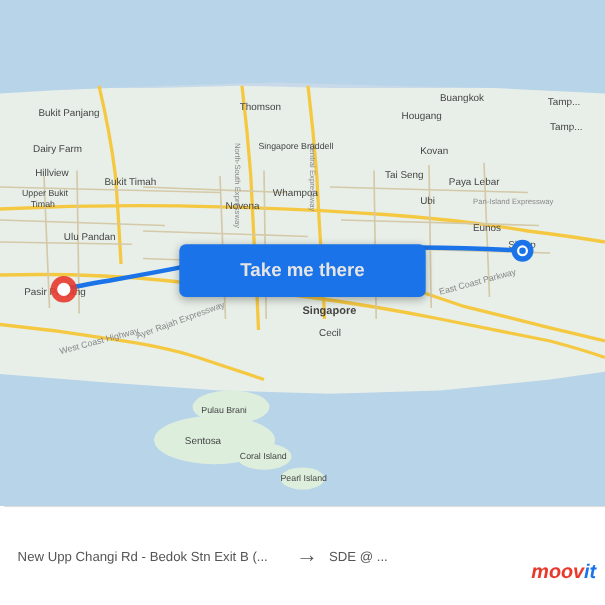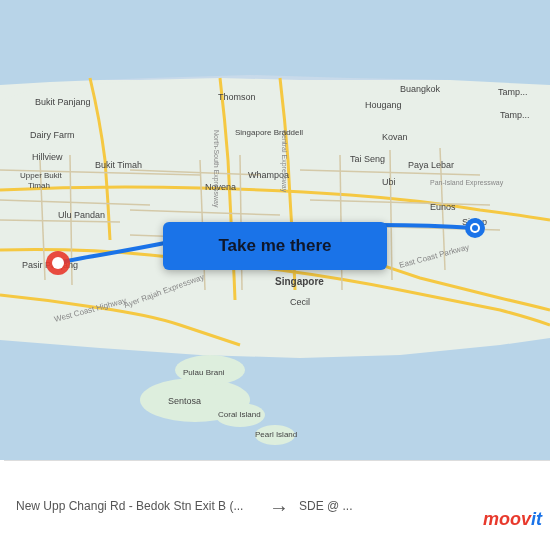--- a/index.html
+++ b/index.html
@@ -26,21 +26,21 @@
       top: 0; left: 0;
     }
 
     #take-me-there-btn {
       position: absolute;
       top: 222px;
       left: 163px;
       width: 224px;
       height: 48px;
       background-color: #1a73e8;
-      color: #0f172a;
+      color: #e5e5e5;
       border: none;
       border-radius: 6px;
       font-size: 17px;
       font-weight: 600;
       cursor: pointer;
       display: flex;
       align-items: center;
       justify-content: center;
       box-shadow: 0 2px 8px rgba(0,0,0,0.3);
       z-index: 10;

